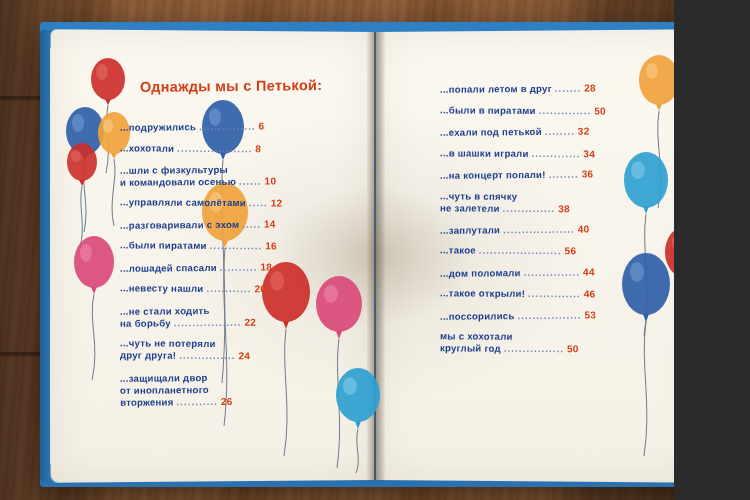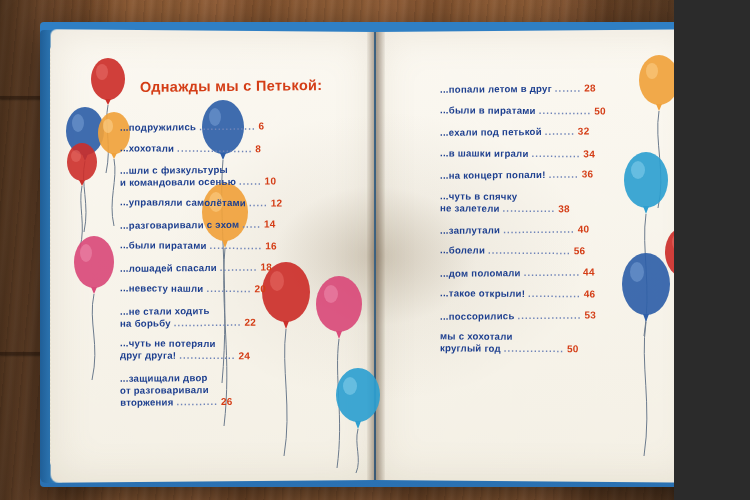--- a/index.html
+++ b/index.html
@@ -433,21 +433,21 @@
         <span class="l2">
           <span class="lbl">друг друга!</span>
           <span class="dots">...............</span>
           <span class="pg">24</span>
         </span>
       </div>
 
       <div class="toc-row tilt1">
         <span class="lbl">...защищали двор</span>
         <span class="l2">
-          <span class="lbl">от разговаривали</span>
+          <span class="lbl">от инопланетного</span>
         </span>
         <span class="l2">
           <span class="lbl">вторжения</span>
           <span class="dots">...........</span>
           <span class="pg">26</span>
         </span>
       </div>
 
     </div>
 
@@ -492,21 +492,21 @@
         </span>
       </div>
 
       <div class="toc-row tilt1">
         <span class="lbl">...заплутали</span>
         <span class="dots">...................</span>
         <span class="pg">40</span>
       </div>
 
       <div class="toc-row tilt2">
-        <span class="lbl">...болели</span>
+        <span class="lbl">...такое</span>
         <span class="dots">......................</span>
         <span class="pg">56</span>
       </div>
 
       <div class="toc-row tilt1">
         <span class="lbl">...дом поломали</span>
         <span class="dots">...............</span>
         <span class="pg">44</span>
       </div>
 

